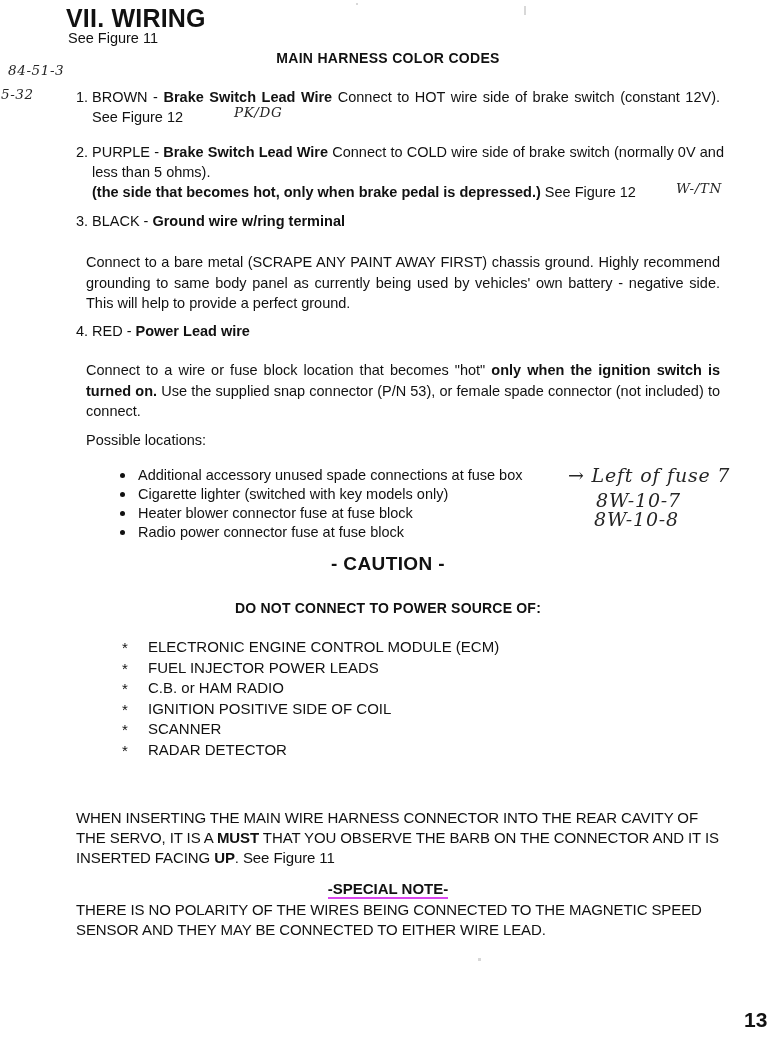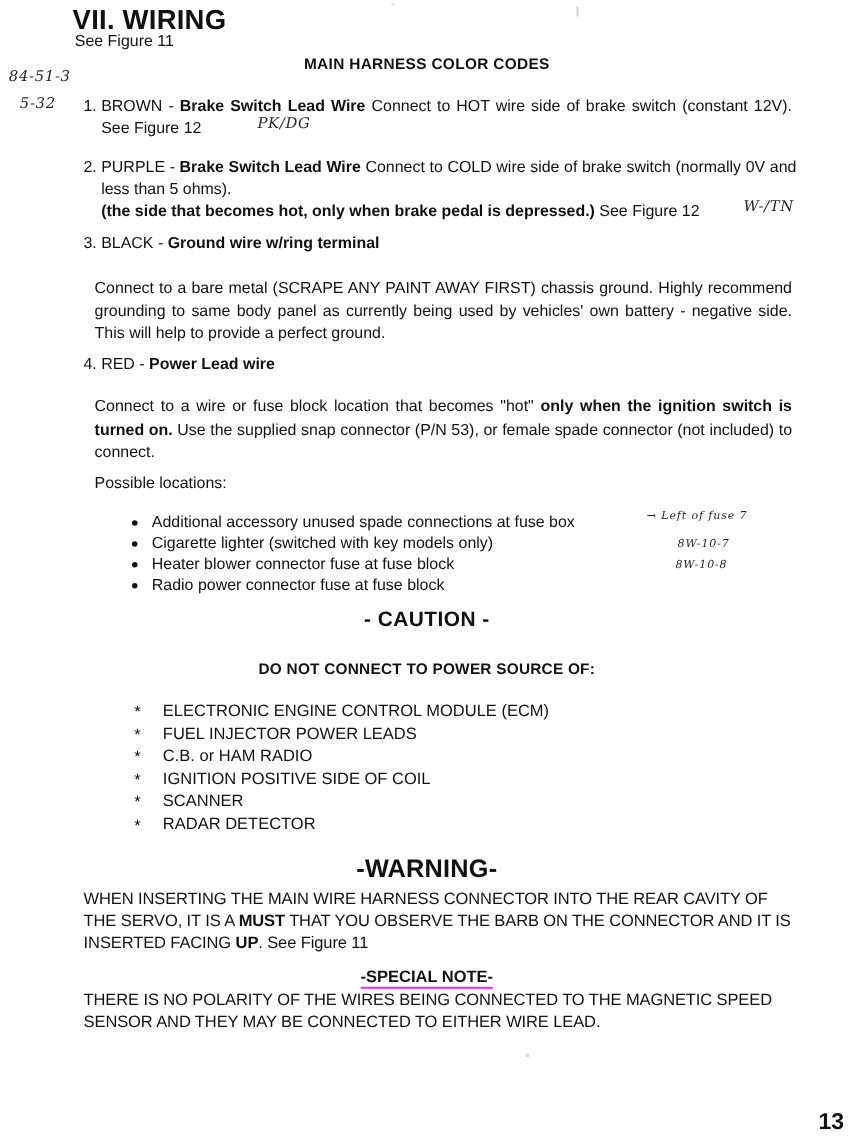--- a/index.html
+++ b/index.html
@@ -149,21 +149,21 @@
   }
 
   
   .hand {
     font-family: "DejaVu Serif", serif;
     font-style: italic;
     color: #262626;
     white-space: nowrap;
   }
   .hand-sm { font-size: 13.5px; letter-spacing: 0.6px; }
-  .hand-md { font-size: 10px; letter-spacing: 0.8px; margin-left: 20px; }
+  .hand-md { font-size: 19px; letter-spacing: 0.8px; }
 
   
   .speck {
     position: absolute;
     background: #d8d8d8;
   }
 </style>
 </head>
 <body>
 
@@ -173,21 +173,21 @@
   <div class="speck" style="left:478px; top:958px; width:3px; height:3px;"></div>
   <div class="speck" style="left:356px; top:3px; width:2px; height:2px;"></div>
 
   <div class="abs section-title" style="left:66px; top:4px;">VII. WIRING</div>
 
   <div class="abs see-fig" style="left:68px; top:30px;">See Figure 11</div>
 
   <div class="abs centered-head" style="left:0px; top:50px;">MAIN HARNESS COLOR CODES</div>
 
   <div class="abs hand hand-sm" style="left:8px; top:62px;">84-51-3</div>
-  <div class="abs hand hand-sm" style="left:18px; top:86px;">5-32</div>
+  <div class="abs hand hand-sm" style="left:1px; top:86px;">5-32</div>
 
   <div class="abs num-item" style="left:62px; top:87px; width:658px;">
     <span class="numlabel">1.</span>
     <span class="num-body" style="padding-left:30px; display:block;">
       <span>BROWN - </span><span class="b">Brake Switch Lead Wire</span><span> Connect to HOT wire side of brake switch (constant 12V). See Figure 12</span>
     </span>
   </div>
   <div class="abs hand hand-sm" style="left:234px; top:104px;">PK/DG</div>
 
   <div class="abs num-item" style="left:62px; top:142px; width:662px;">
@@ -273,21 +273,20 @@
     <li>
       <span class="star">*</span>
       <span>SCANNER</span>
     </li>
     <li>
       <span class="star">*</span>
       <span>RADAR DETECTOR</span>
     </li>
   </ul>
 
-  <div class="abs warning-title" style="left:0px; top:776px;">-WARNING-</div>
 
   <div class="abs warn-body" style="left:76px; top:808px; width:644px;">
     <span>WHEN INSERTING THE MAIN WIRE HARNESS CONNECTOR INTO THE REAR CAVITY OF THE SERVO, IT IS A </span><span class="b">MUST</span><span> THAT YOU OBSERVE THE BARB ON THE CONNECTOR AND IT IS INSERTED FACING </span><span class="b">UP</span><span>. See Figure 11</span>
   </div>
 
   <div class="abs special-note" style="left:0px; top:880px;">
     <span class="u">-SPECIAL NOTE-</span>
   </div>
 
   <div class="abs warn-body" style="left:76px; top:900px; width:646px;">THERE IS NO POLARITY OF THE WIRES BEING CONNECTED TO THE MAGNETIC SPEED SENSOR AND THEY MAY BE CONNECTED TO EITHER WIRE LEAD.</div>

